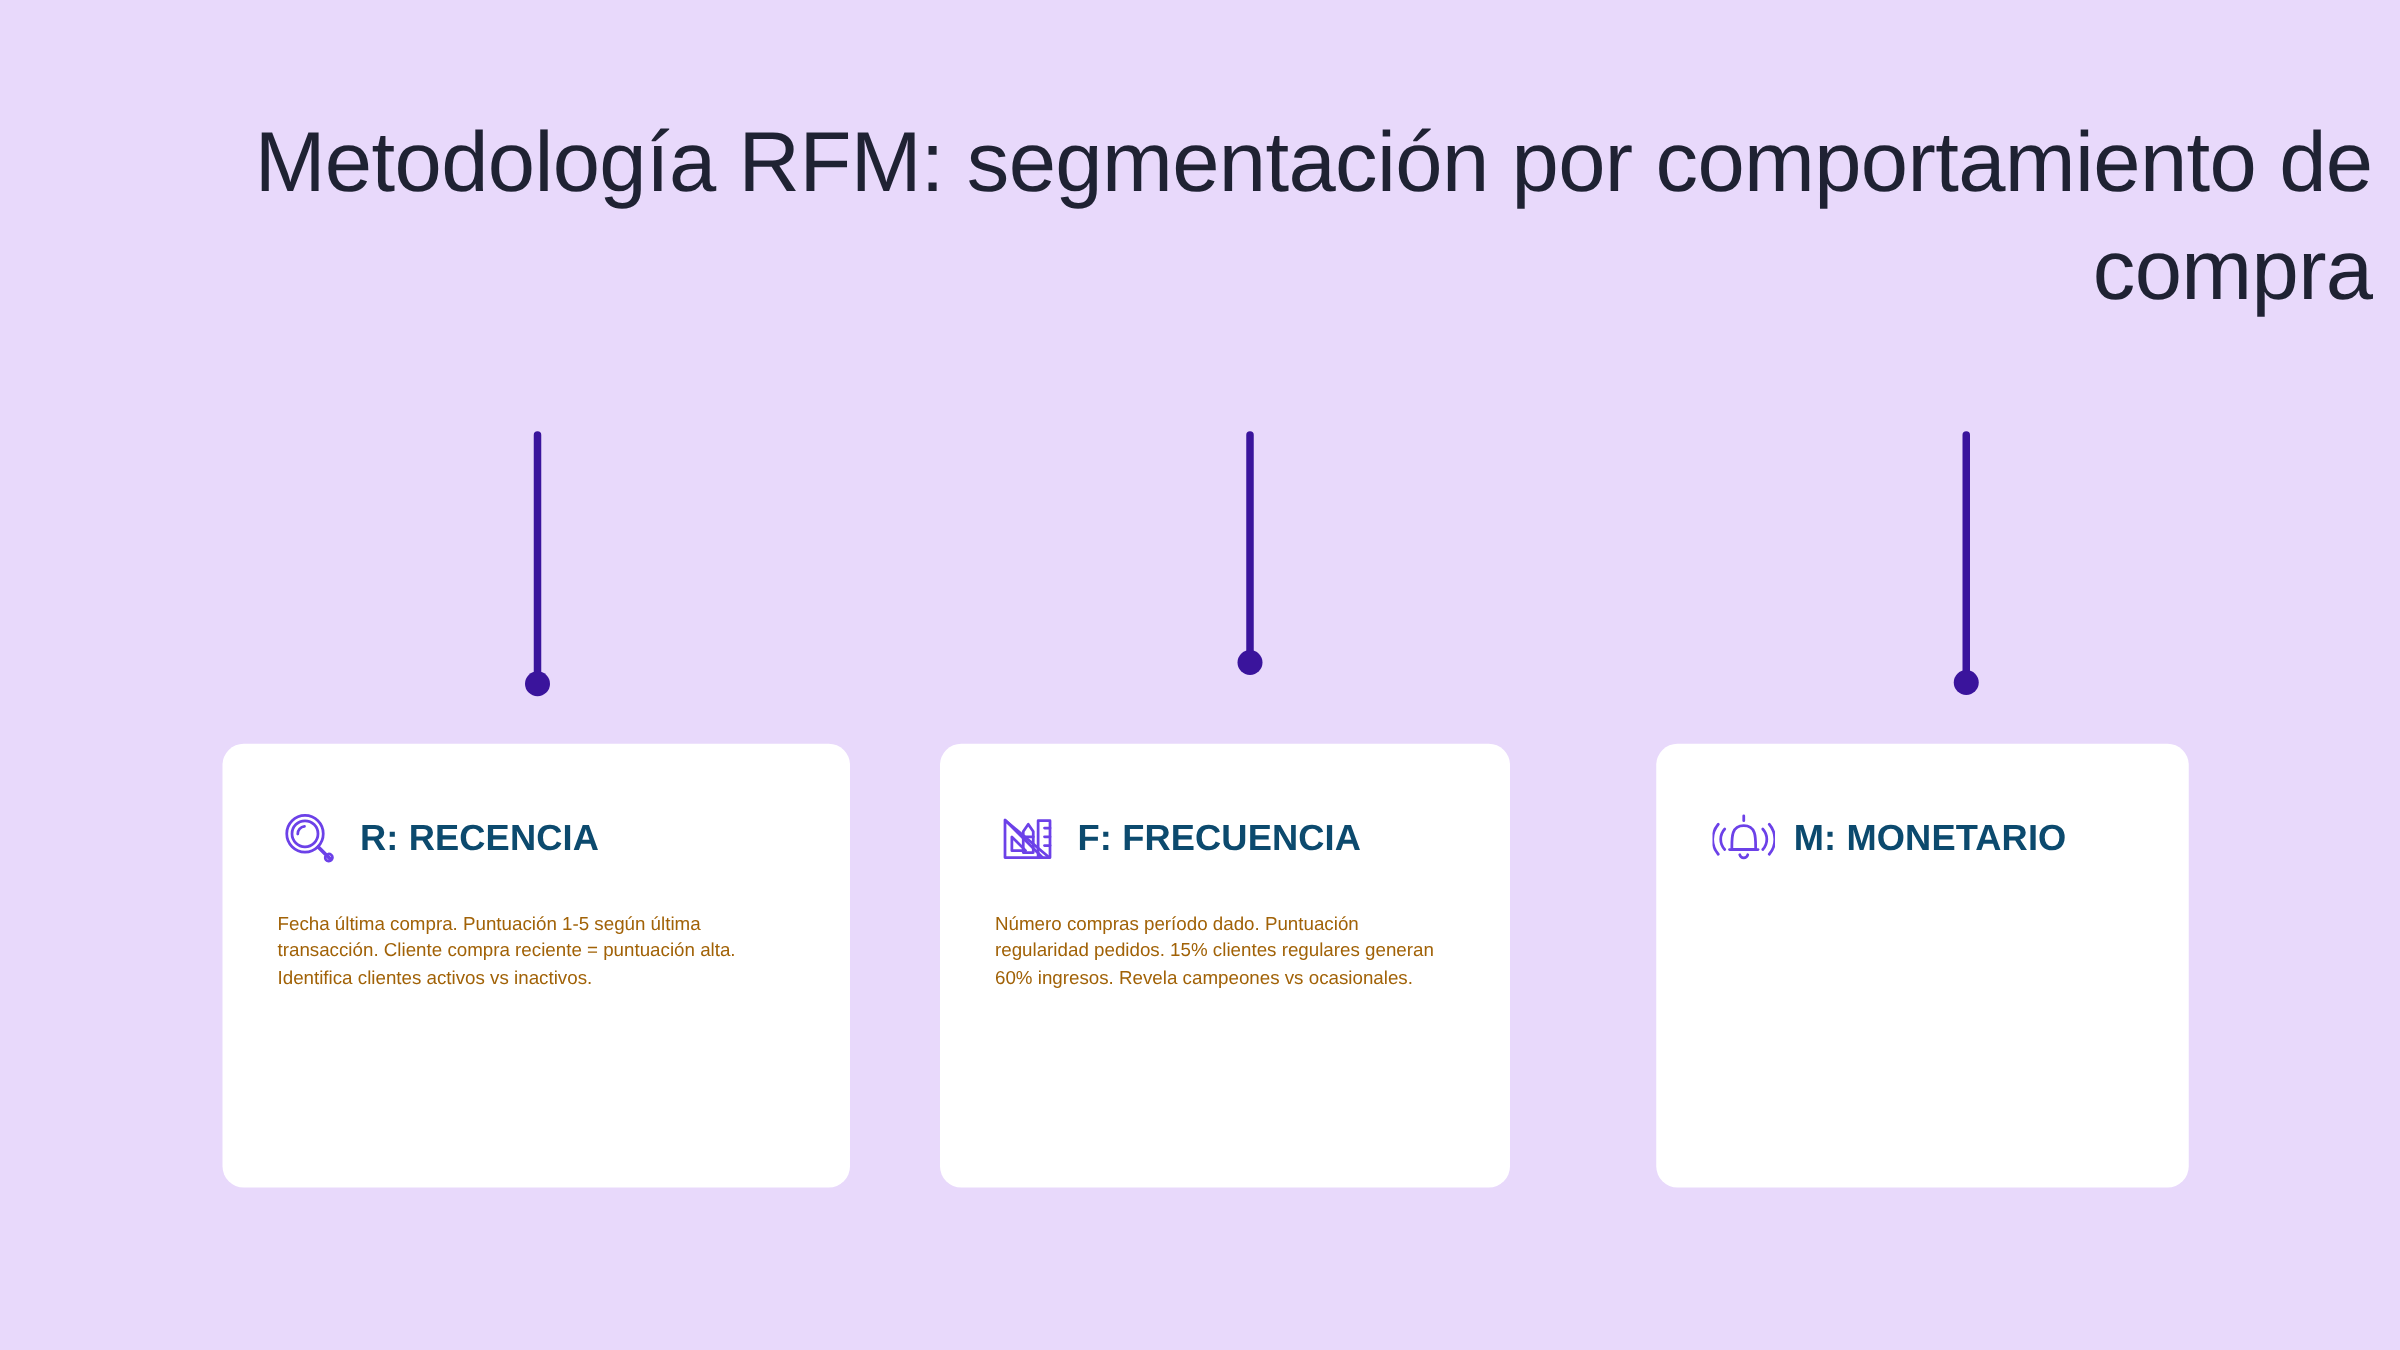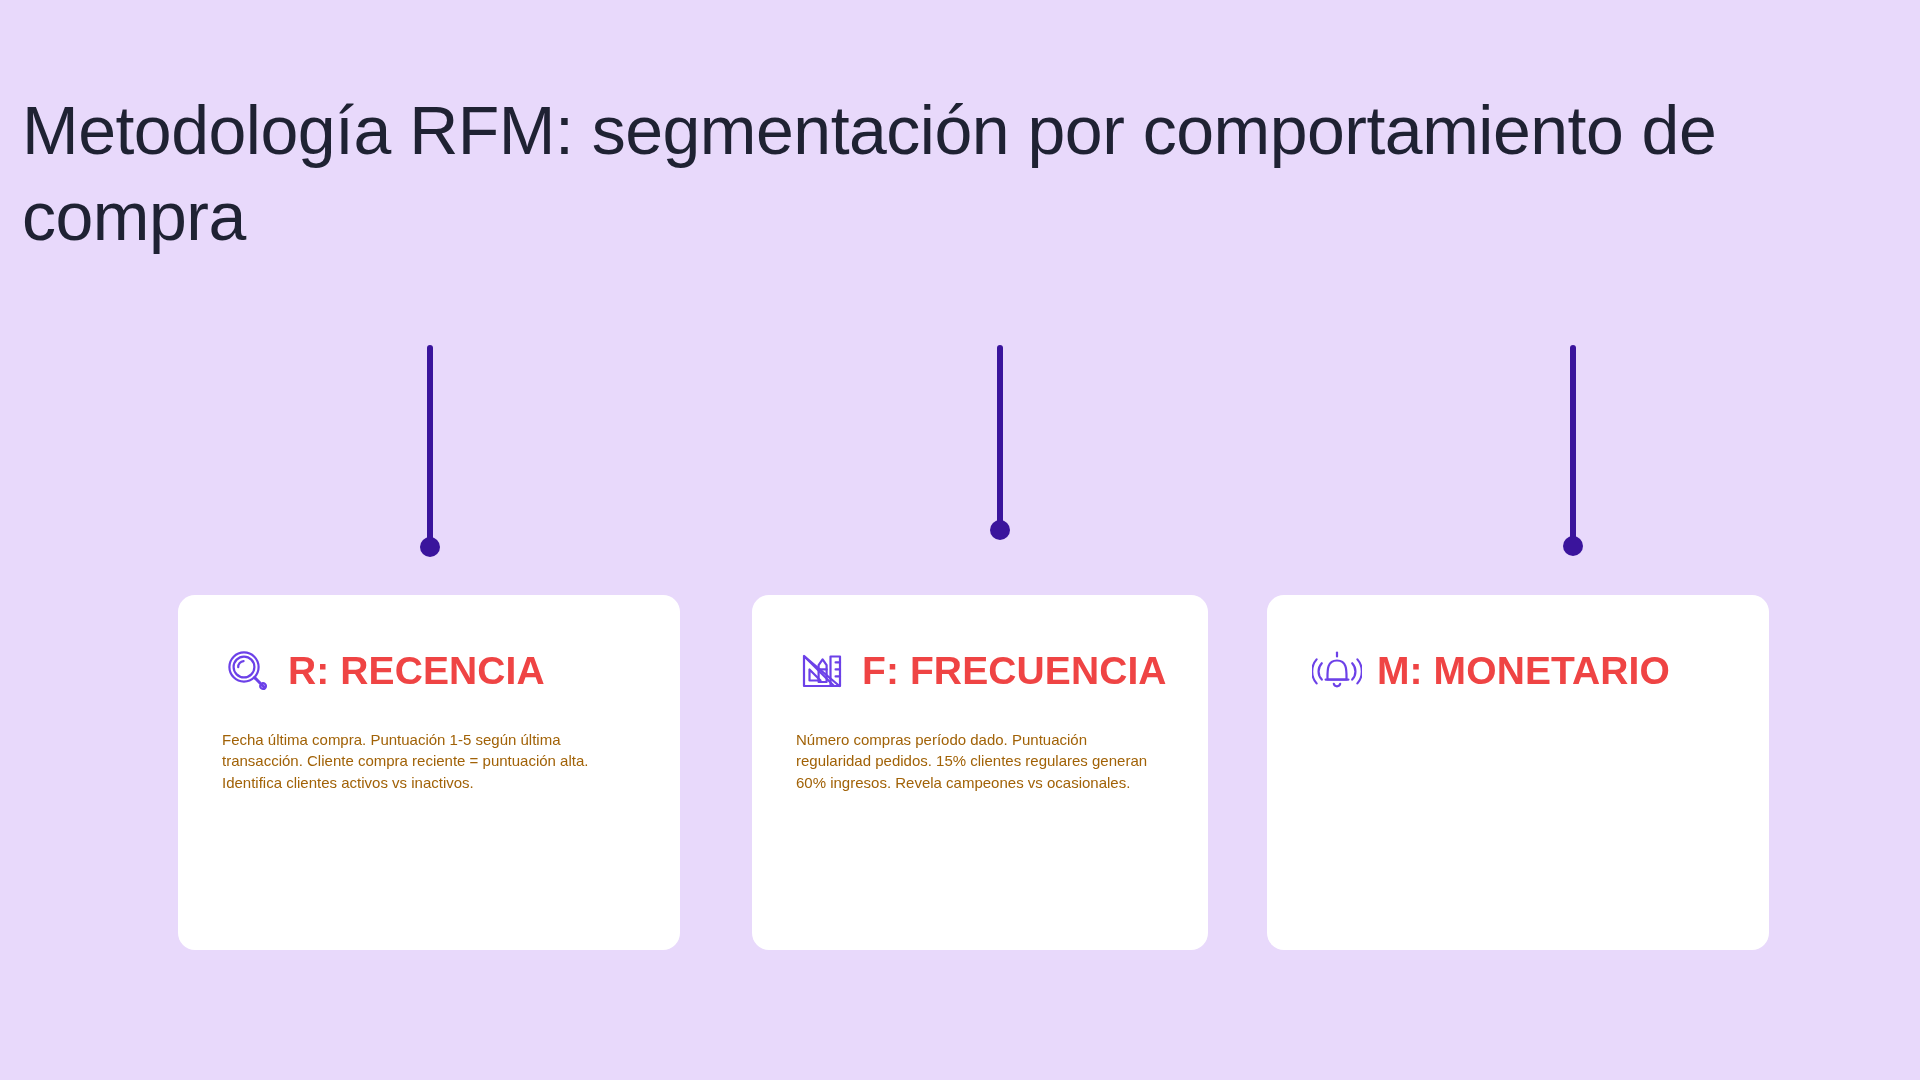--- a/index.html
+++ b/index.html
@@ -23,21 +23,21 @@
     height: 1080px;
     background: #e8d9fb;
   }
 
   
   #title {
     position: absolute;
     left: 0;
     top: 88px;
     width: 1920px;
-    text-align: left;
+    text-align: right;
     font-size: 68px;
     line-height: 1.26;
     font-weight: 400;
     letter-spacing: -0.5px;
     color: #1f2233;
     padding: 0 22px;
     box-sizing: border-box;
     white-space: pre-line;
   }
 
@@ -67,44 +67,44 @@
   .card {
     position: absolute;
     top: 595px;
     background: #ffffff;
     border-radius: 17px;
     box-sizing: border-box;
     padding: 48px 44px 40px 44px;
   }
   #card-1 { left: 178px; width: 502px; height: 355px; }
   #card-2 { left: 752px; width: 456px; height: 355px; }
-  #card-3 { left: 1267px; width: 502px; height: 355px; }
+  #card-3 { left: 1325px; width: 426px; height: 355px; }
 
   .card-head {
     display: flex;
     align-items: center;
     gap: 14px;
     height: 56px;
   }
   .card-icon {
     flex: 0 0 auto;
     width: 52px;
     height: 52px;
     display: flex;
     align-items: center;
     justify-content: center;
     color: #6c41e8;
   }
   .card-icon svg { display: block; }
 
   .card-title {
-    font-size: 39px;
+    font-size: 29px;
     font-weight: 700;
     letter-spacing: 0.1px;
-    color: #ef4444;
+    color: #0c4a6e;
     white-space: nowrap;
   }
 
   .card-body {
     margin-top: 30px;
     font-size: 15px;
     line-height: 1.43;
     color: #a16207;
     font-weight: 400;
   }

